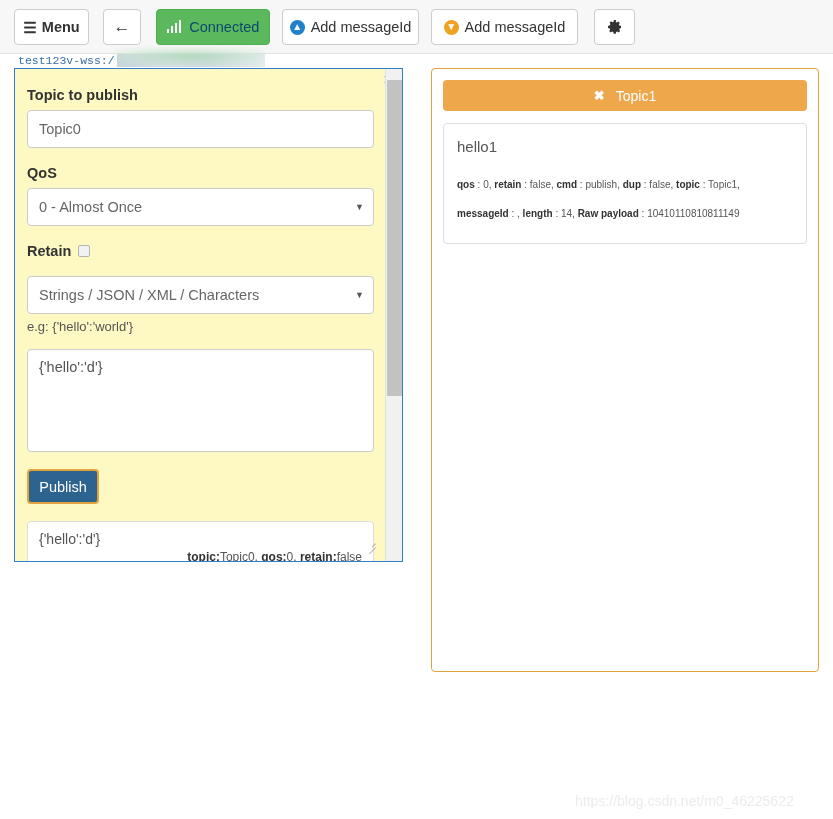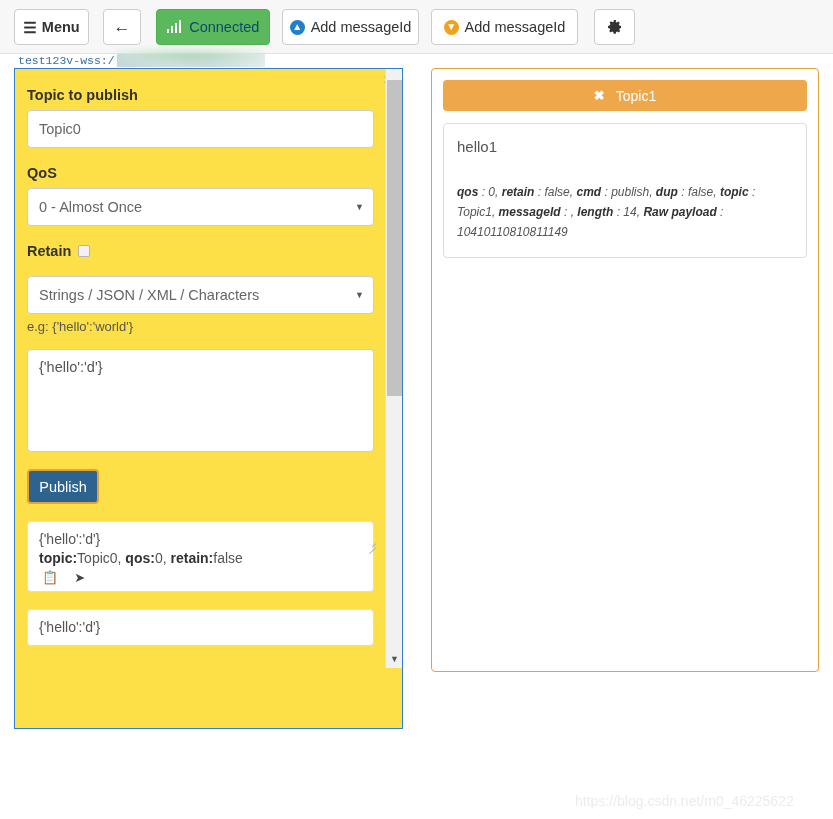--- a/index.html
+++ b/index.html
@@ -80,23 +80,23 @@
   }
   #conn-smudge{
     position:absolute;left:115px;top:48px;width:148px;height:17px;
     background:radial-gradient(ellipse at 50% 50%, rgba(171,214,181,.85) 0%, rgba(200,230,206,.5) 60%, rgba(255,255,255,0) 100%);
     filter:blur(2.5px);
     pointer-events:none;
   }
 
   
   #pub-panel{
-    position:absolute;left:14px;top:68px;width:389px;height:661px;
-    box-sizing:border-box;
-    background:#fde047;
+    position:absolute;left:14px;top:68px;width:389px;height:494px;
+    box-sizing:border-box;
+    background:#fef9c3;
     border:1px solid #2f7fd0;
     overflow:hidden;
   }
   #pub-close{
     position:absolute;right:6px;top:3px;
     color:#1f7bd6;font-size:15px;font-weight:bold;line-height:1;
     cursor:pointer;
   }
   #pub-body{
     position:absolute;left:0;top:0;width:371px;height:601px;
@@ -171,21 +171,21 @@
   }
   .msg-card{
     box-sizing:border-box;
     width:347px;
     margin-top:17px;
     border:1px solid #dddddd;border-radius:4px;
     background:#ffffff;
     padding:9px 11px 7px 11px;
   }
   .msg-pay{font-size:14px;color:#555555;margin-bottom:3px;}
-  .msg-meta{font-size:14px;color:#555555;}
+  .msg-meta{font-size:12px;color:#555555;text-align:right;}
   .msg-meta b{color:#333333;}
   .msg-icons{display:flex;gap:16px;margin-top:5px;padding-left:3px;color:#444444;}
   .msg-icons span{font-size:13px;line-height:1;cursor:pointer;}
 
   
   #pub-scroll{
     position:absolute;right:0;top:0;width:17px;height:599px;
     background:#f1f1f1;
     border-left:1px solid #e0e0e0;
     box-sizing:border-box;
@@ -222,22 +222,22 @@
     cursor:pointer;
   }
   #sub-header .xico{font-size:13px;font-weight:bold;}
   #sub-msg{
     box-sizing:border-box;
     margin-top:12px;
     border:1px solid #dddddd;border-radius:4px;
     background:#ffffff;
     padding:14px 13px 15px 13px;
   }
-  #sub-msg-title{font-size:15px;color:#555555;margin-bottom:27px;}
-  #sub-msg-meta{font-size:12px;color:#555555;line-height:20px;font-style:italic;}
+  #sub-msg-title{font-size:15px;color:#555555;margin-bottom:15px;}
+  #sub-msg-meta{font-size:10px;color:#555555;line-height:29px;}
   #sub-msg-meta b{color:#333333;}
 
   
   #watermark{
     position:absolute;left:575px;top:793px;
     font-size:14px;color:#ececec;
     white-space:nowrap;
     user-select:none;
   }
 </style>

